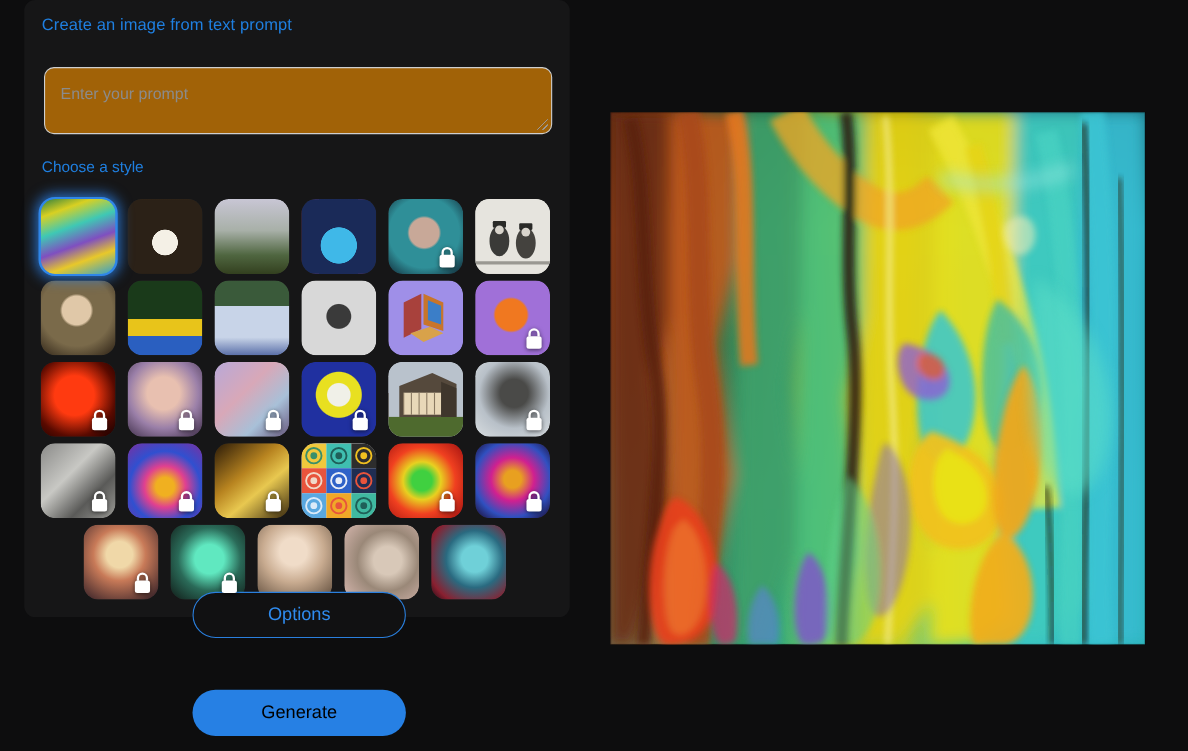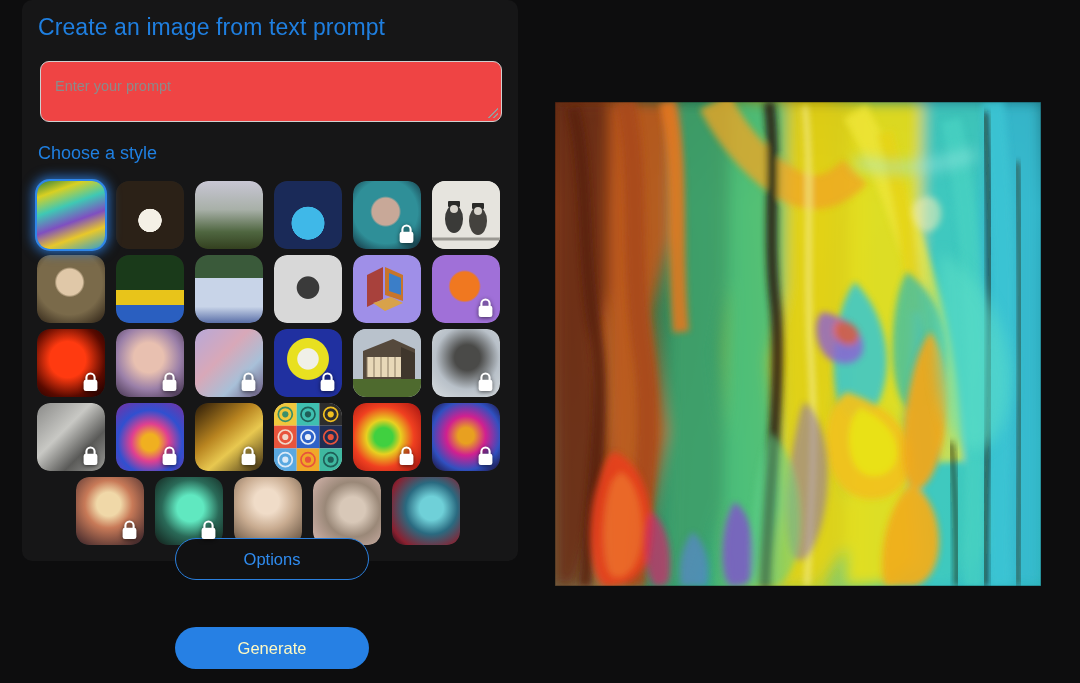--- a/index.html
+++ b/index.html
@@ -21,34 +21,34 @@
     position: absolute;
     left: 22px; top: 0px;
     width: 496px; height: 561px;
     background: #161617;
     border-radius: 10px;
   }
 
   #heading-create {
     position: absolute;
     left: 38px; top: 14px;
-    font-size: 23px;
+    font-size: 15px;
     color: #1f7fe0;
     letter-spacing: .1px;
     white-space: nowrap;
   }
 
   #prompt-wrap {
     position: absolute;
     left: 40px; top: 61px;
     width: 462px; height: 61px;
   }
   #prompt-input {
     width: 100%; height: 100%;
-    background: #ef4444;
+    background: #a16207;
     border: 1px solid #cfcfcf;
     border-radius: 9px;
     font-family: "Liberation Sans", sans-serif;
     font-size: 14.5px;
     color: #222;
     padding: 16px 14px;
     resize: none;
     outline: none;
     display: block;
   }
@@ -64,21 +64,21 @@
     position: absolute; right: 1px; bottom: 1px;
     width: 10px; height: 10px;
     background:
       linear-gradient(135deg, transparent 0 48%, #9a9a9a 48% 56%, transparent 56% 100%),
       linear-gradient(135deg, transparent 0 72%, #9a9a9a 72% 80%, transparent 80% 100%);
   }
 
   #heading-style {
     position: absolute;
     left: 38px; top: 143px;
-    font-size: 18px;
+    font-size: 14px;
     color: #1f7fe0;
     white-space: nowrap;
   }
 
   
   #style-grid {
     position: absolute;
     left: 37px; top: 181px;
     width: 462px;
   }
@@ -131,21 +131,21 @@
     cursor: pointer;
     display: flex; align-items: center; justify-content: center;
   }
   #btn-generate {
     position: absolute;
     left: 175px; top: 627px;
     width: 194px; height: 42px;
     border-radius: 21px;
     background: #2680e4;
     border: none;
-    color: #fef9c3;
+    color: #000000;
     font-size: 16.5px;
     font-family: "Liberation Sans", sans-serif;
     cursor: pointer;
     display: flex; align-items: center; justify-content: center;
   }
 
   
   #preview-wrap {
     position: absolute;
     left: 555px; top: 102px;

